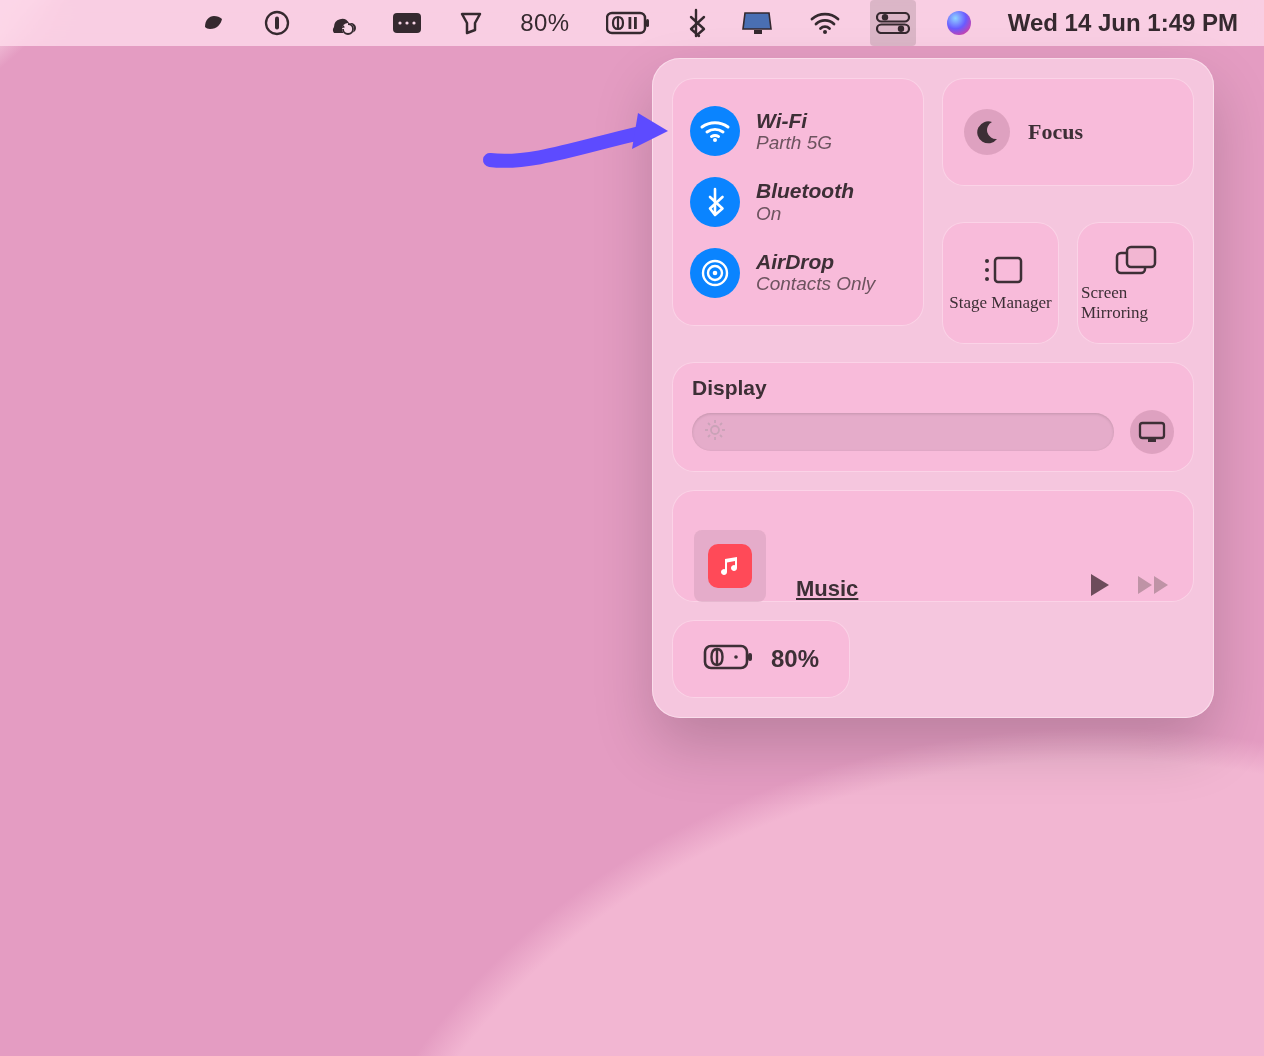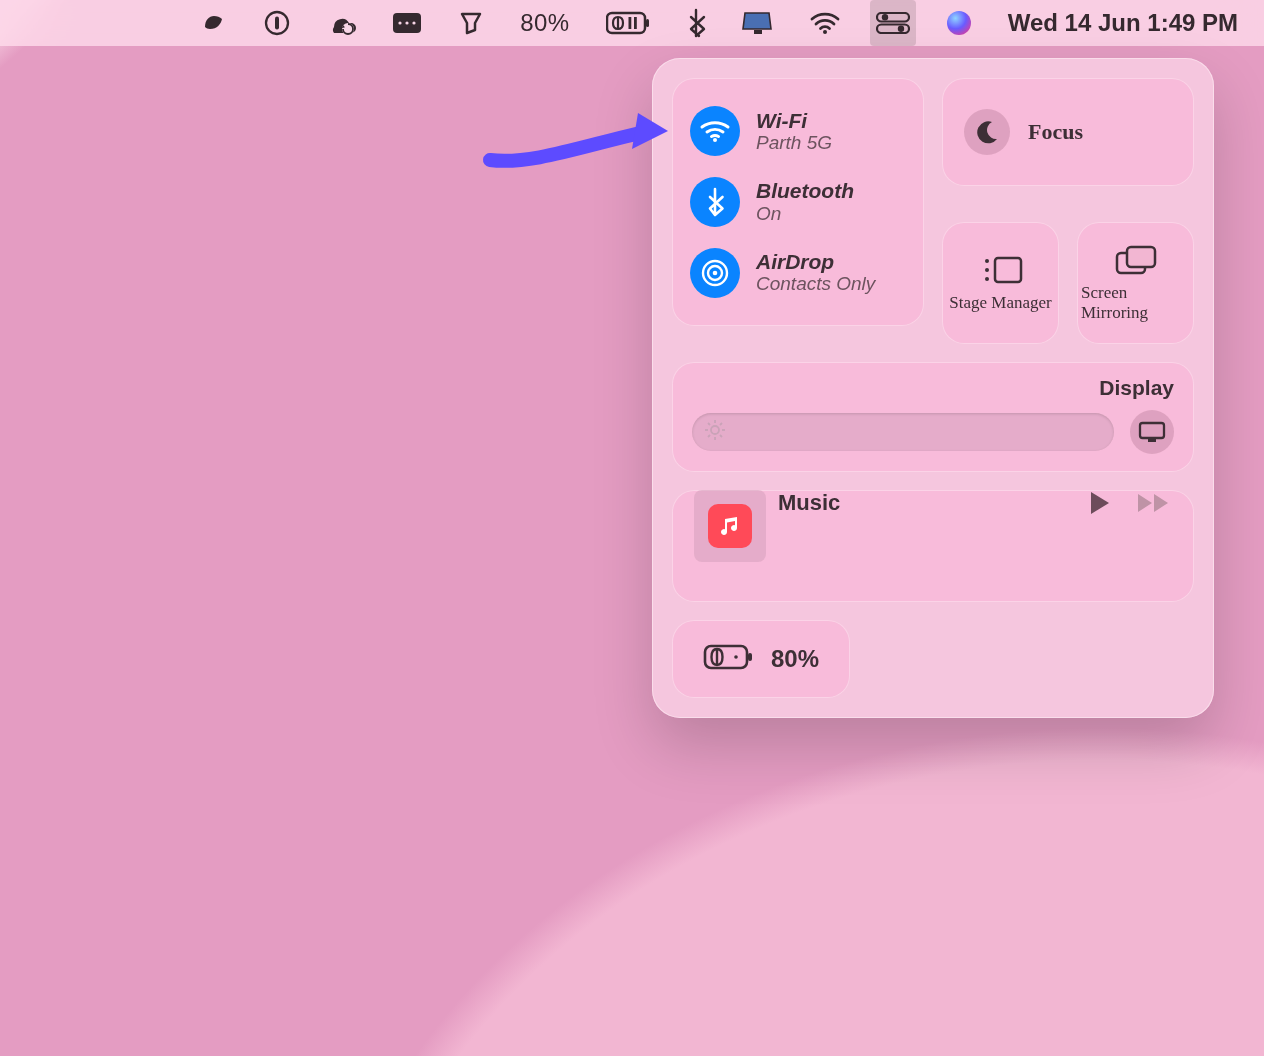--- a/index.html
+++ b/index.html
@@ -109,21 +109,21 @@
   .small-card {
     flex:1; height:122px; display:flex; flex-direction:column; align-items:center; justify-content:center;
     gap:6px; padding:4px; box-sizing:border-box;
   }
   .small-card .sm-icon { height:34px; display:flex; align-items:center; justify-content:center; }
   .small-card .sm-label { font-size:17px; text-align:left; line-height:1.15; font-weight:500;}
 
   .slider-card {
     margin-top:18px; padding:14px 20px 18px; box-sizing:border-box;
   }
-  .slider-card .slider-title { font-size:21px; font-weight:700; margin-bottom:10px;text-align:right; }
+  .slider-card .slider-title { font-size:21px; font-weight:700; margin-bottom:10px; }
   .slider-row { display:flex; align-items:center; gap:16px; }
   .slider-track {
     position:relative;
     flex:1; height:38px; border-radius:19px;
     background: rgba(214,160,188,0.55);
     box-shadow: inset 0 1px 3px rgba(0,0,0,0.15);
   }
   .slider-fill-full {
     position:absolute; inset:0; border-radius:19px; background:#fff;
   }
@@ -137,21 +137,21 @@
     display:flex; align-items:center; justify-content:center;
   }
   .brightness-ghost {
     position:absolute; left:12px; top:50%; transform:translateY(-50%);
   }
   .sound-vol-icon {
     position:absolute; left:10px; top:50%; transform:translateY(-50%);
   }
 
   .music-card {
-    margin-top:18px; height:112px; display:flex; align-items:flex-start; padding:0 22px; box-sizing:border-box; gap:12px;
+    margin-top:18px; height:112px; display:flex; align-items:flex-end; padding:0 22px; box-sizing:border-box; gap:30px;text-decoration:underline;
   }
   .music-app {
     width:72px; height:72px; border-radius:8px;
     background: rgba(214,160,188,0.55);
     display:flex; align-items:center; justify-content:center;
   }
   .music-app-inner {
     width:44px; height:44px; border-radius:10px; background:#ff4a58;
     display:flex; align-items:center; justify-content:center;
   }

